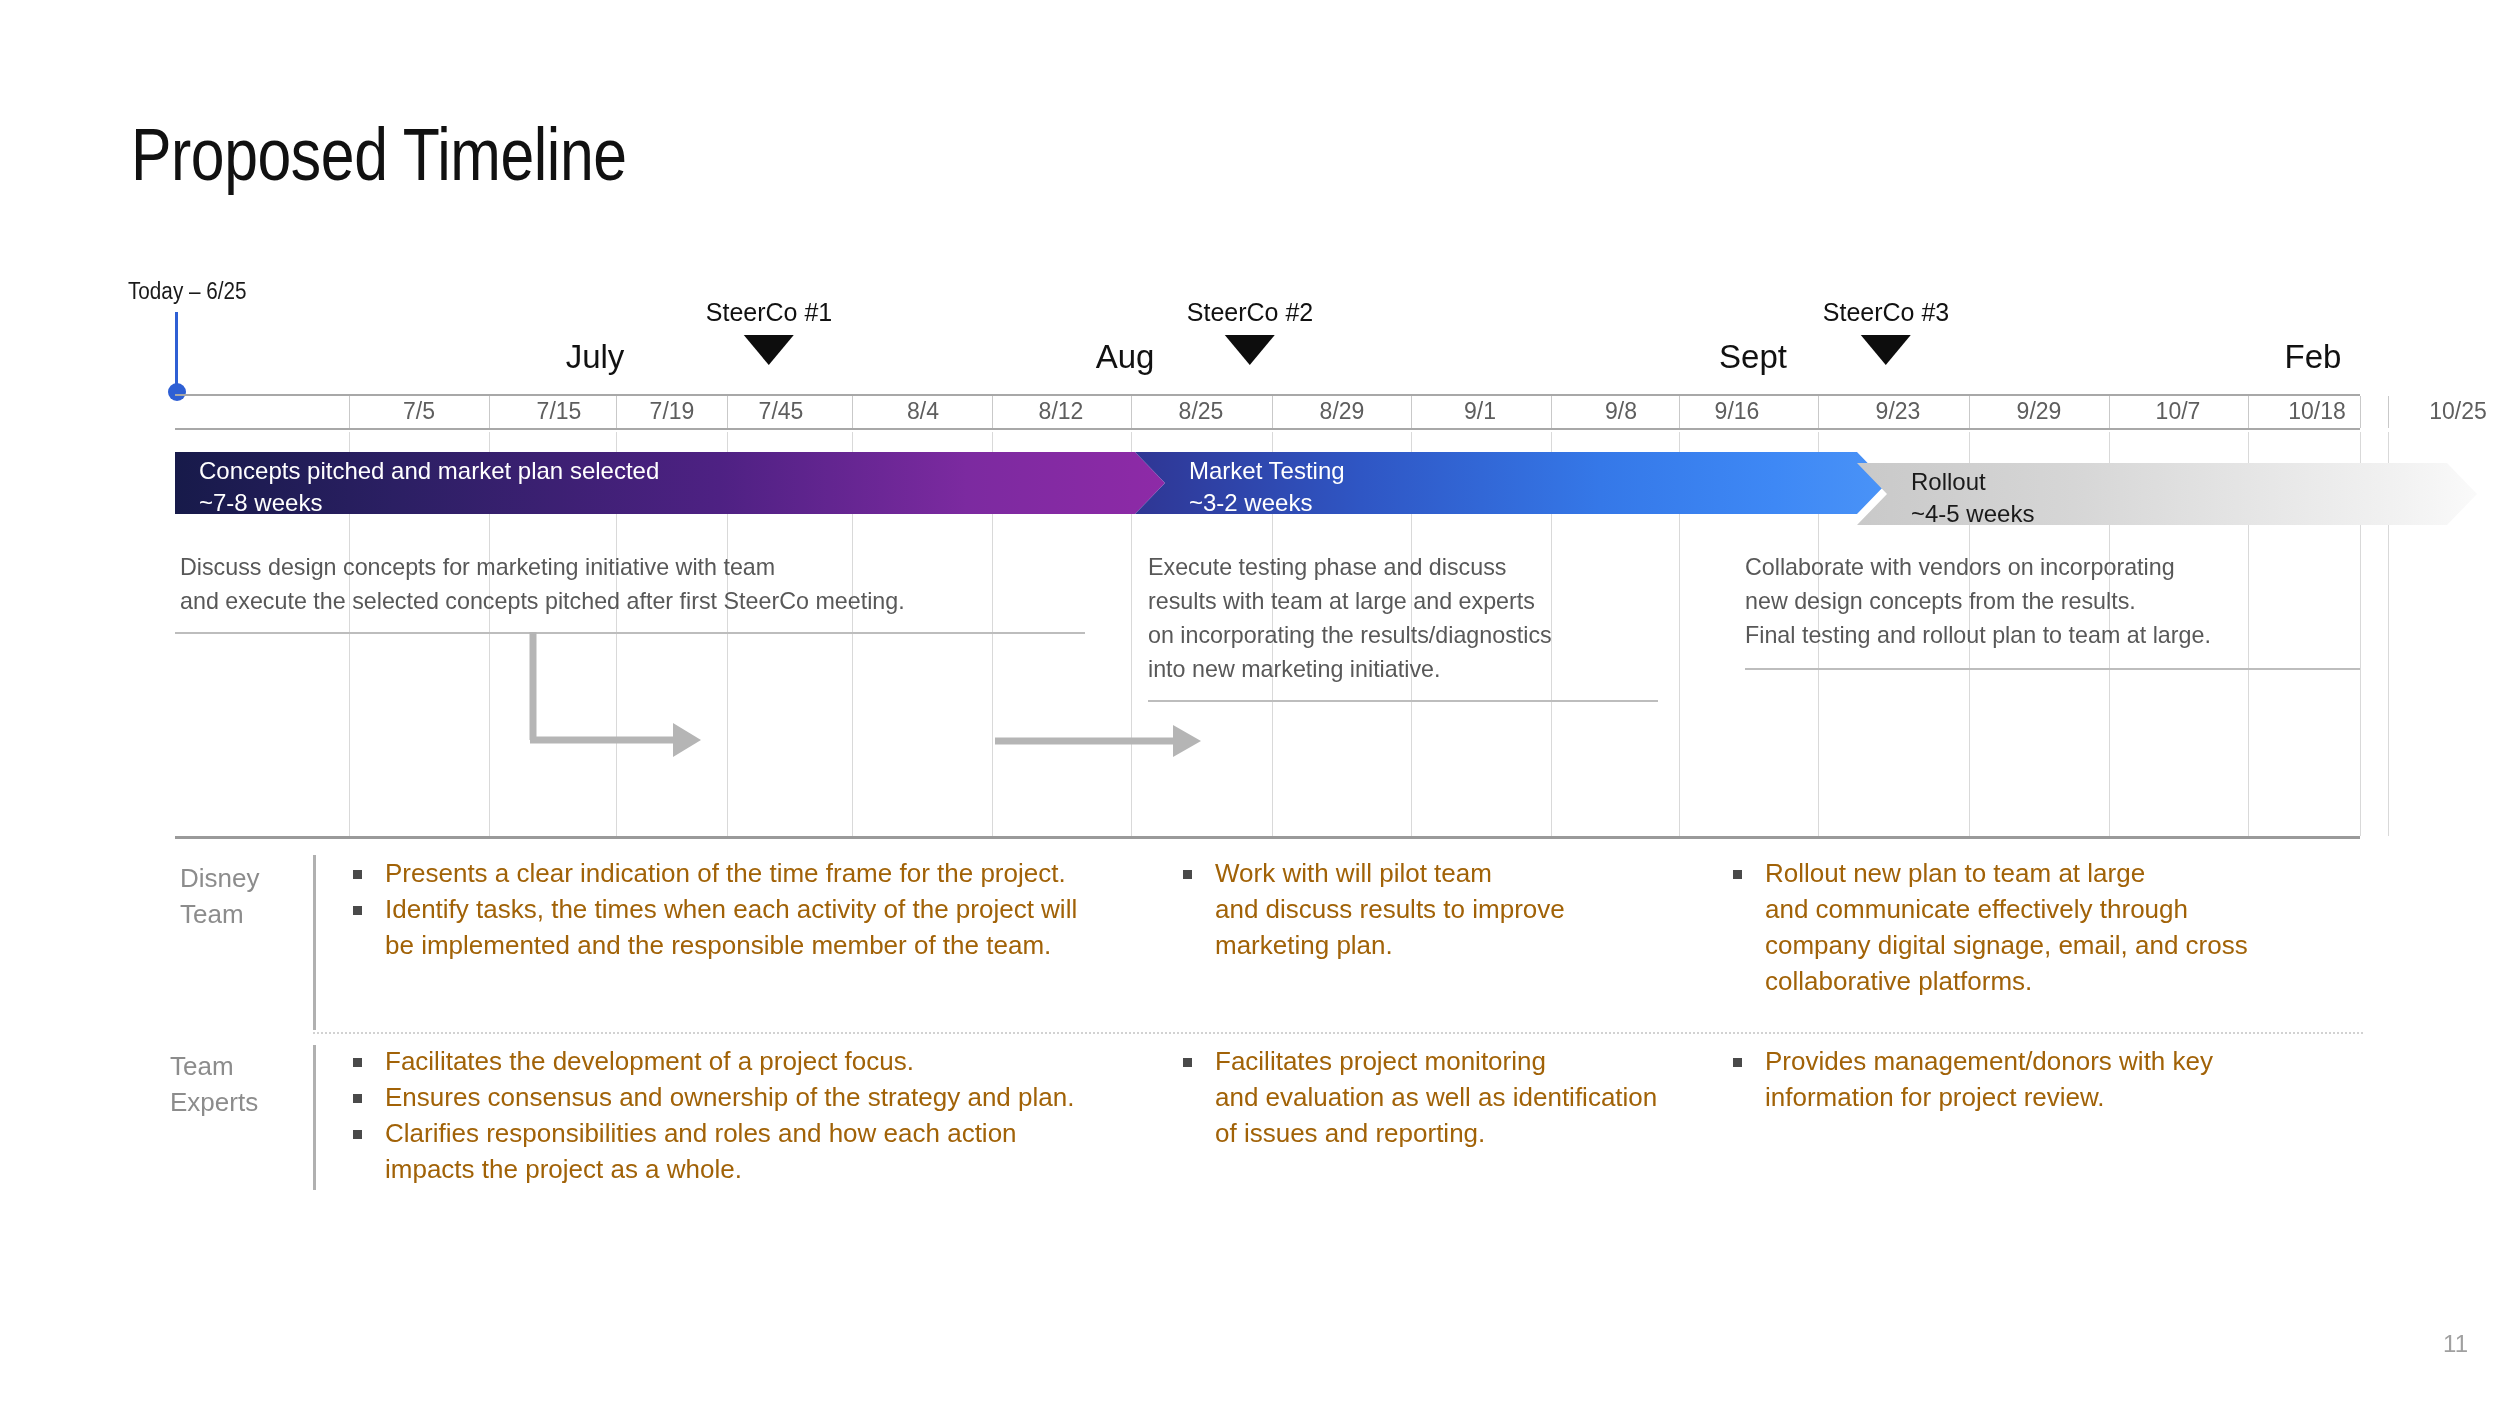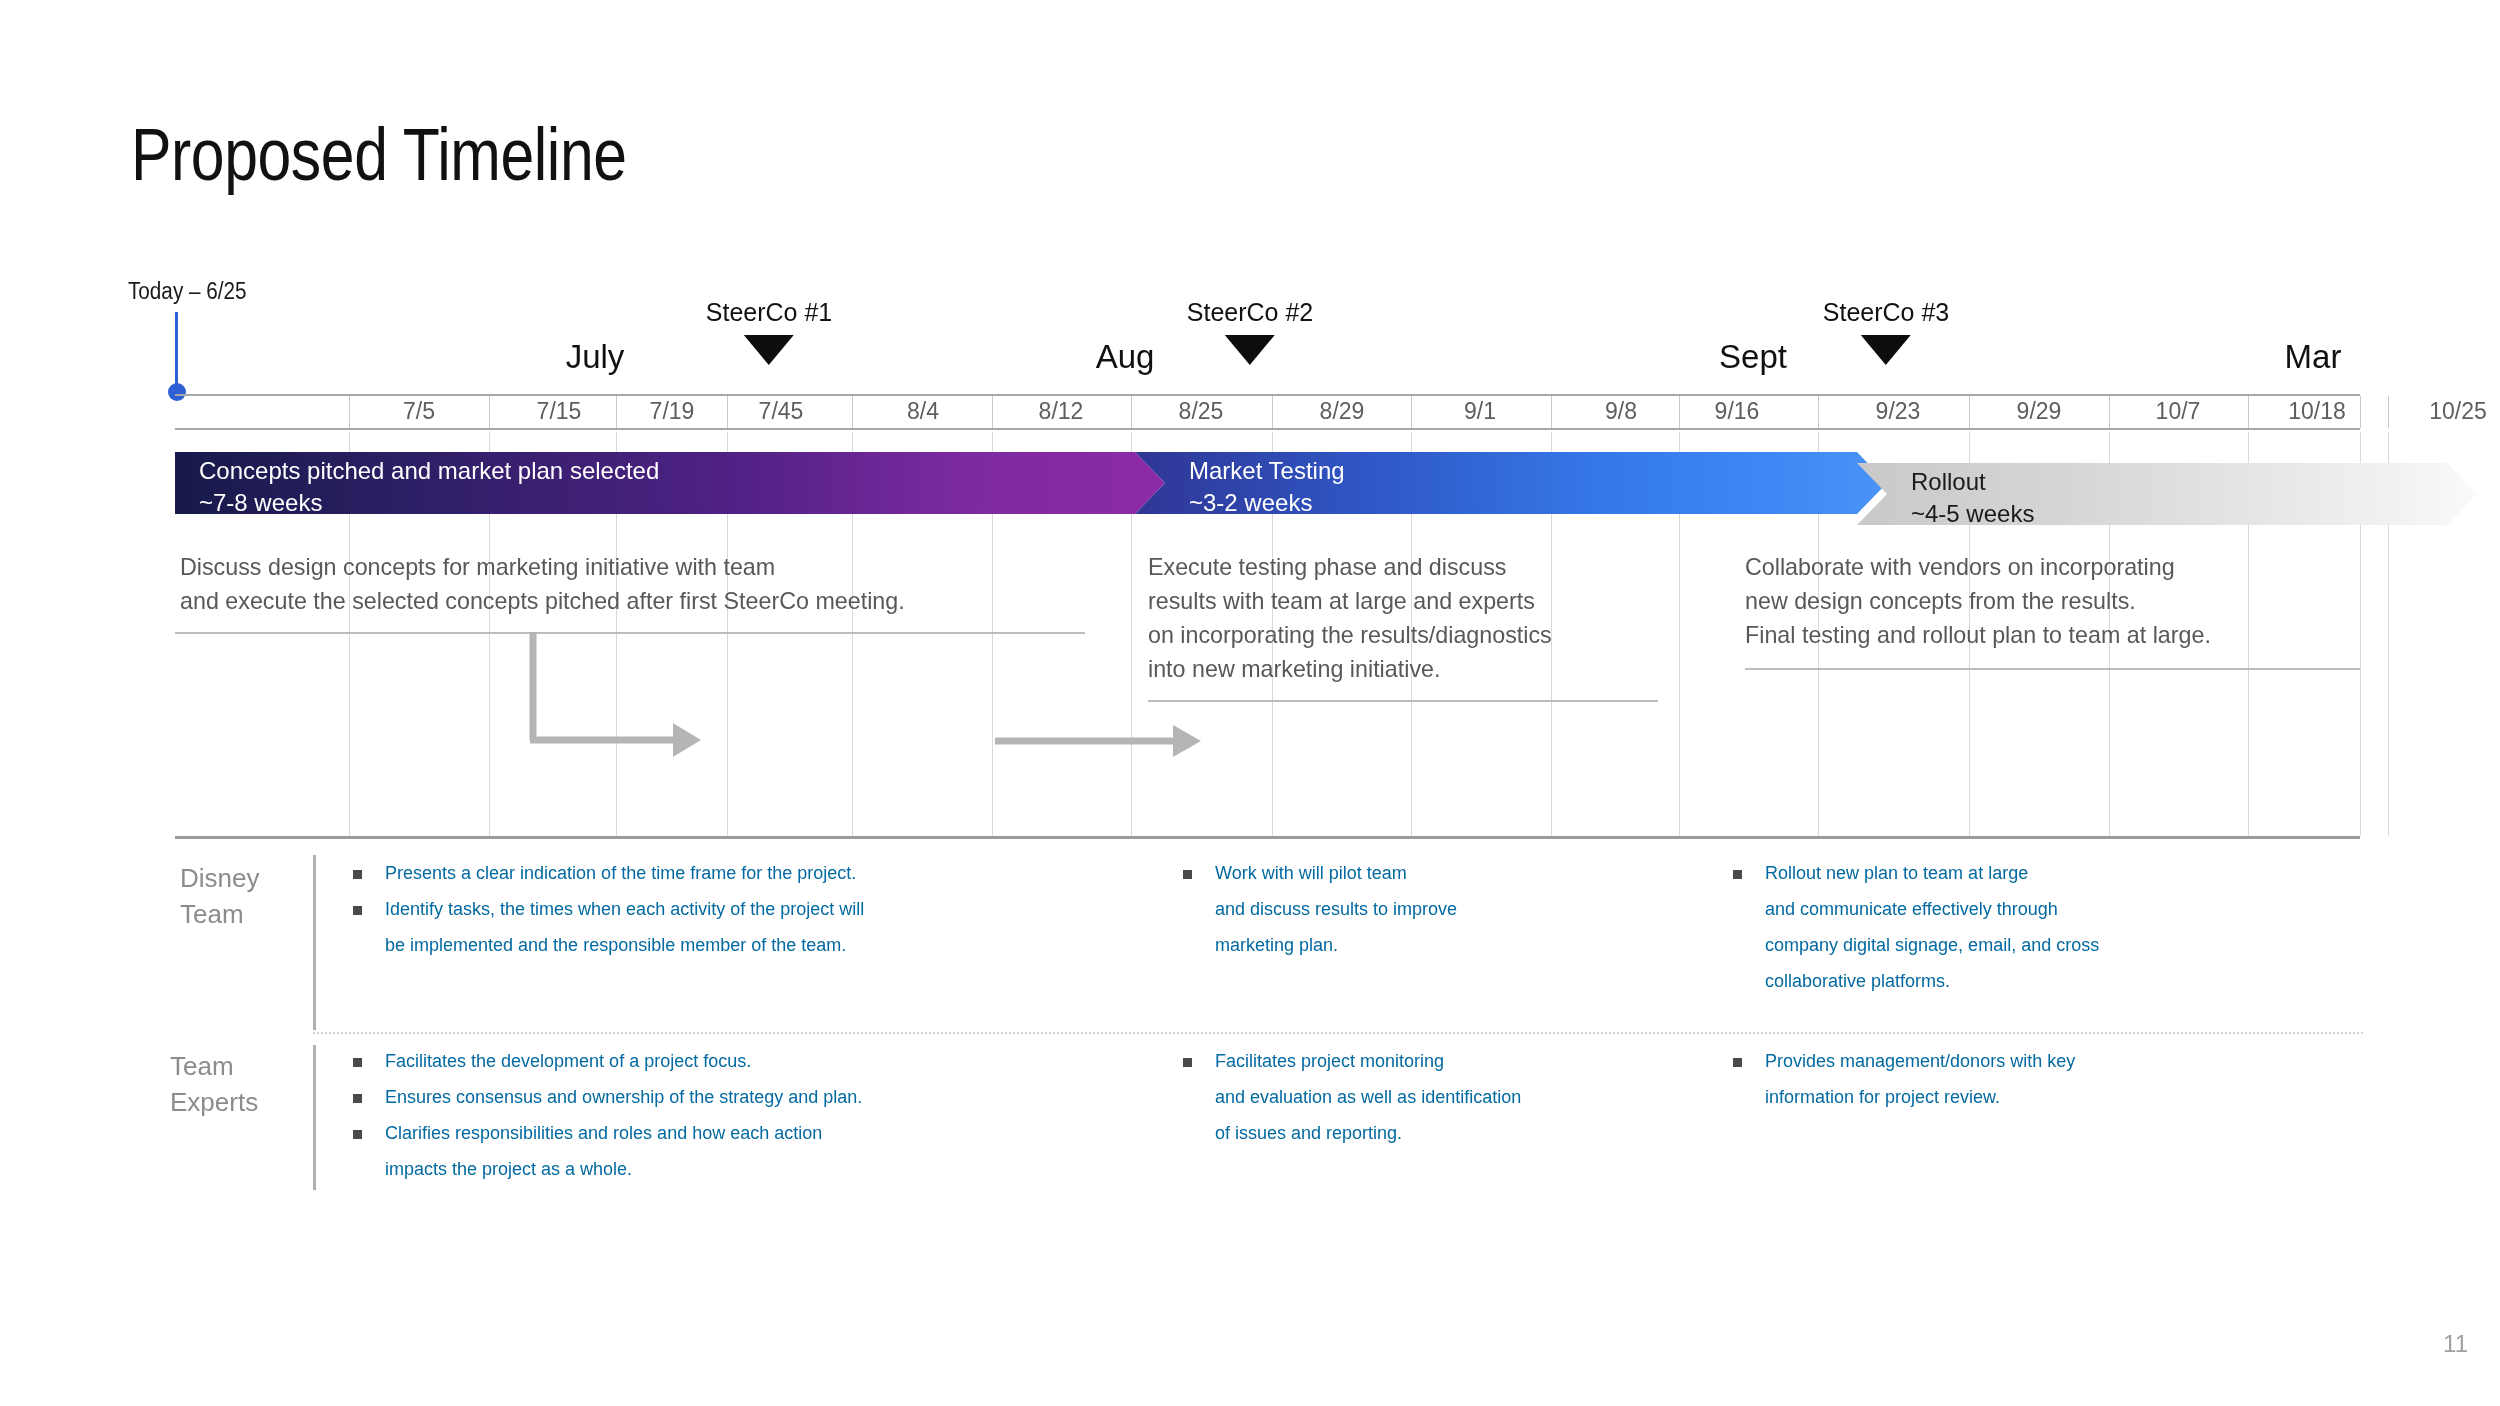--- a/index.html
+++ b/index.html
@@ -118,21 +118,21 @@
     text-align:left;white-space:pre-line;
   }
   .row-divider{
     position:absolute;width:3px;background:#b0b0b0;
   }
   .row-sep{
     position:absolute;height:0;border-top:2px dotted #d2d2d2;
   }
   .bullets{position:absolute;}
   .bullet{
-    position:relative;font-size:18px;line-height:36px;color:#0369a1;
+    position:relative;font-size:26px;line-height:36px;color:#a16207;
     padding-left:40px;white-space:pre-line;margin-bottom:0px;
   }
   .bullet::before{
     content:"";position:absolute;left:8px;top:15px;
     width:9px;height:9px;background:#4a4a4a;
   }
 
   
   .page-num{
     position:absolute;right:32px;bottom:48px;
@@ -147,21 +147,21 @@
   <div class="page-title">Proposed Timeline</div>
 
   <div class="today-label">Today – 6/25</div>
   <div class="today-line"></div>
   <div class="today-dot"></div>
 
   <div id="months-layer">
       <div class="month" style="left: 595px;">July</div>
       <div class="month" style="left: 1125px;">Aug</div>
       <div class="month" style="left: 1753px;">Sept</div>
-      <div class="month" style="left: 2313px;">Mar</div>
+      <div class="month" style="left: 2313px;">Feb</div>
     </div>
 
   <div id="steerco-layer">
       <div class="steerco" style="left: 769px; top: 300px;">
         <div class="sc-label">SteerCo #1</div>
         <div class="sc-tri"></div>
       </div>
       <div class="steerco" style="left: 1250px; top: 300px;">
         <div class="sc-label">SteerCo #2</div>
         <div class="sc-tri"></div>

